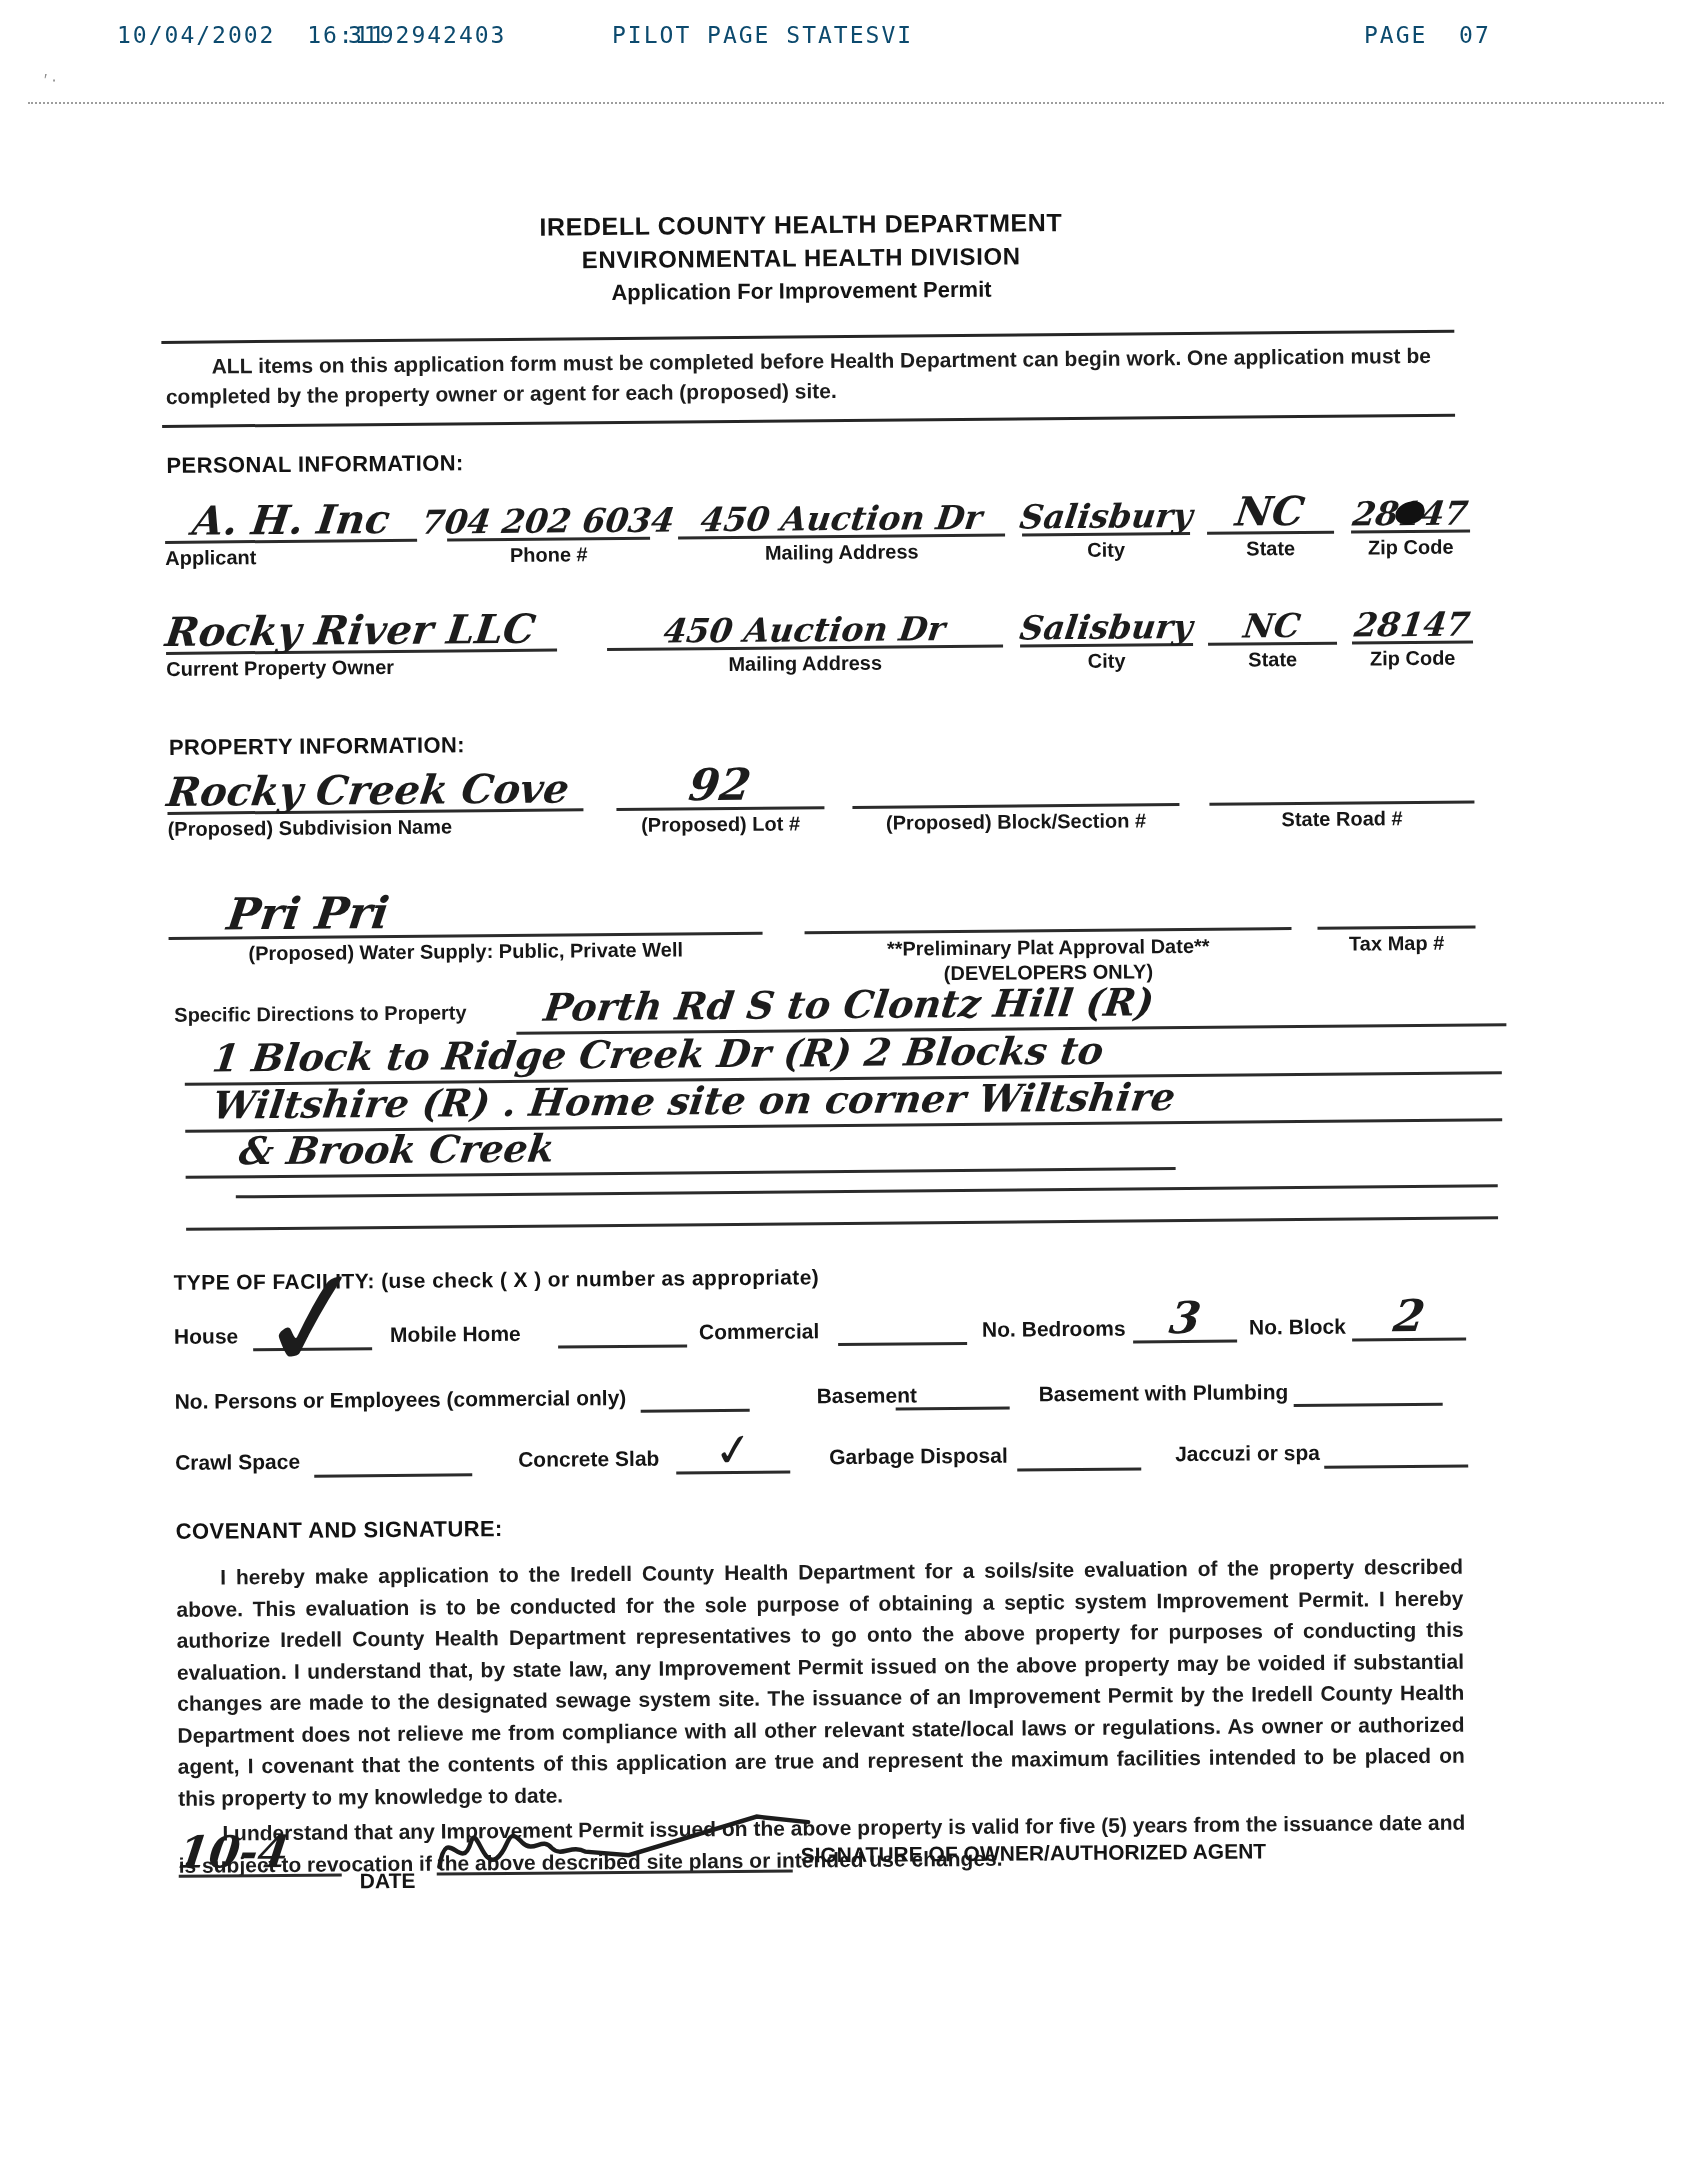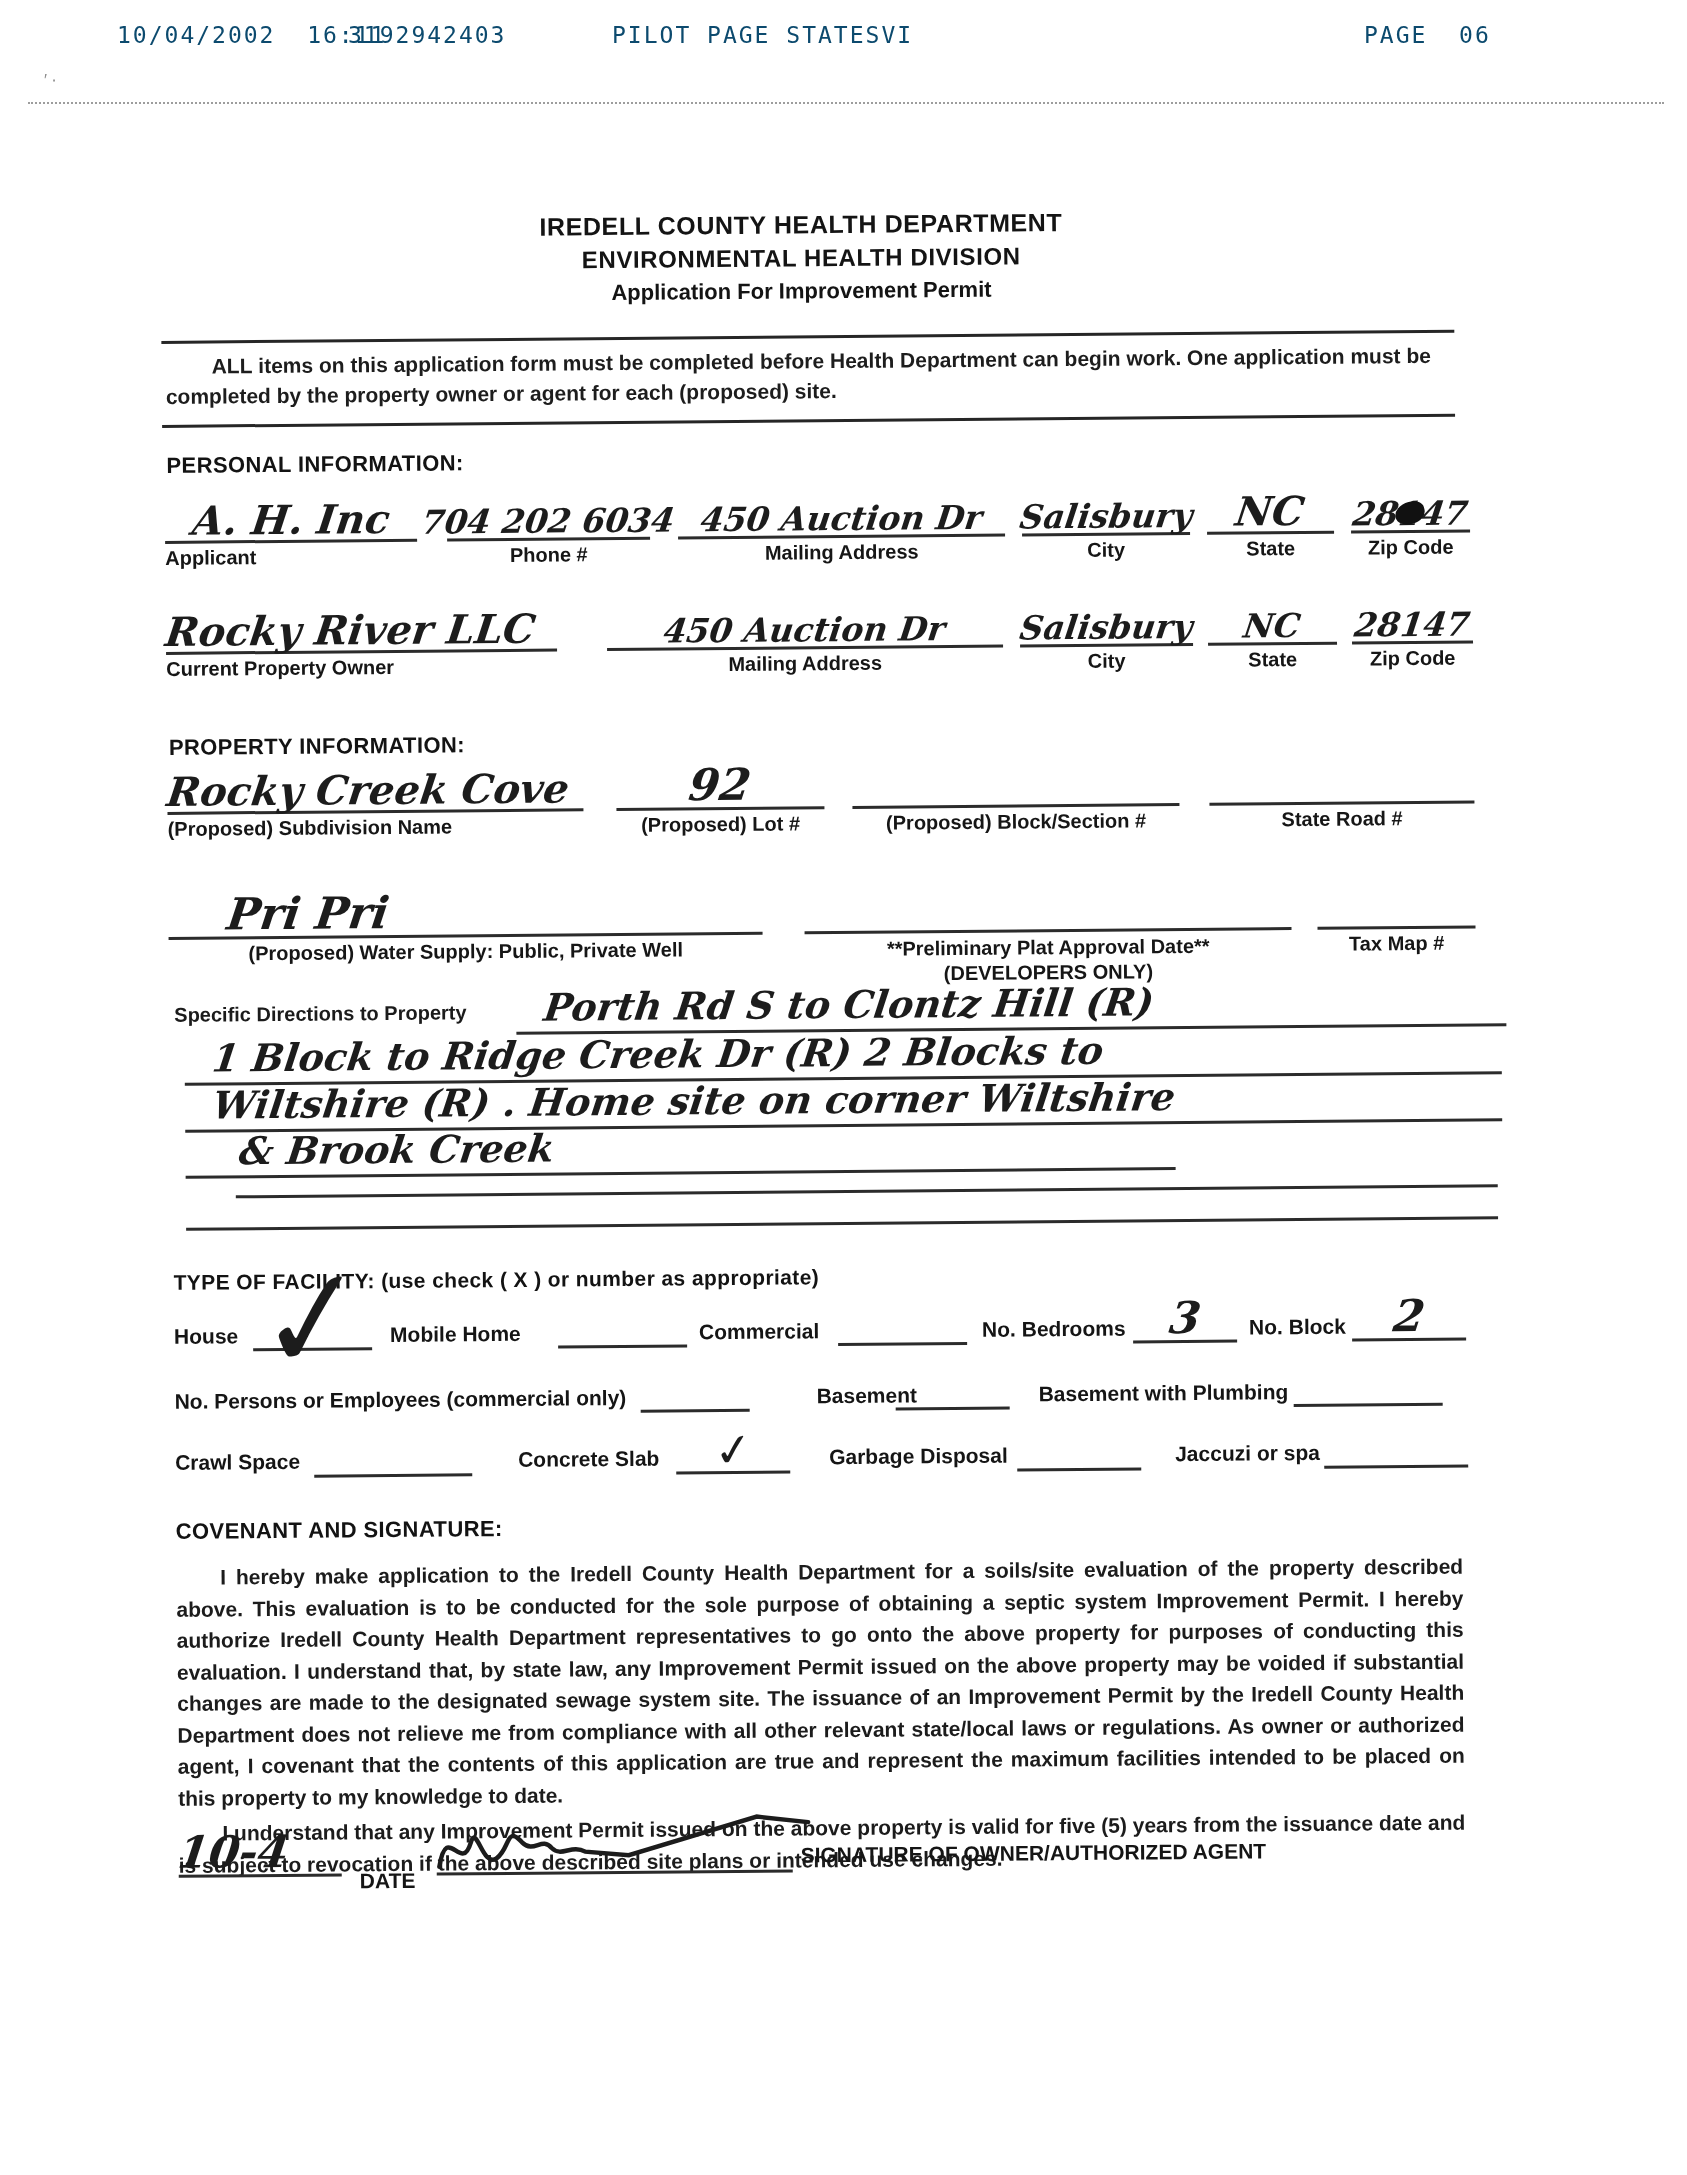--- a/index.html
+++ b/index.html
@@ -65,21 +65,21 @@
   .inkblob{position:absolute;width:30px;height:22px;background:#111;border-radius:60% 45% 55% 50%;transform:rotate(-14deg);}
   .sig-svg{position:absolute;left:-6px;bottom:-10px;overflow:visible;}
 </style>
 </head>
 <body>
 
 <div class="faxline">
   <span class="abs pre" style="left:117px">10/04/2002  16:11</span>
   <span class="abs pre" style="left:348px">3192942403</span>
   <span class="abs pre" style="left:612px">PILOT PAGE STATESVI</span>
-  <span class="abs pre" style="left:1364px">PAGE  06</span>
+  <span class="abs pre" style="left:1364px">PAGE  07</span>
 </div>
 <span class="artifact" style="left:44px;top:71px">′ ⋅</span>
 <div class="dotted"></div>
 
 <div class="form">
 
   <div class="title">
     <div class="t1">IREDELL COUNTY HEALTH DEPARTMENT</div>
     <div class="t2">ENVIRONMENTAL HEALTH DIVISION</div>
     <div class="t3">Application For Improvement Permit</div>

